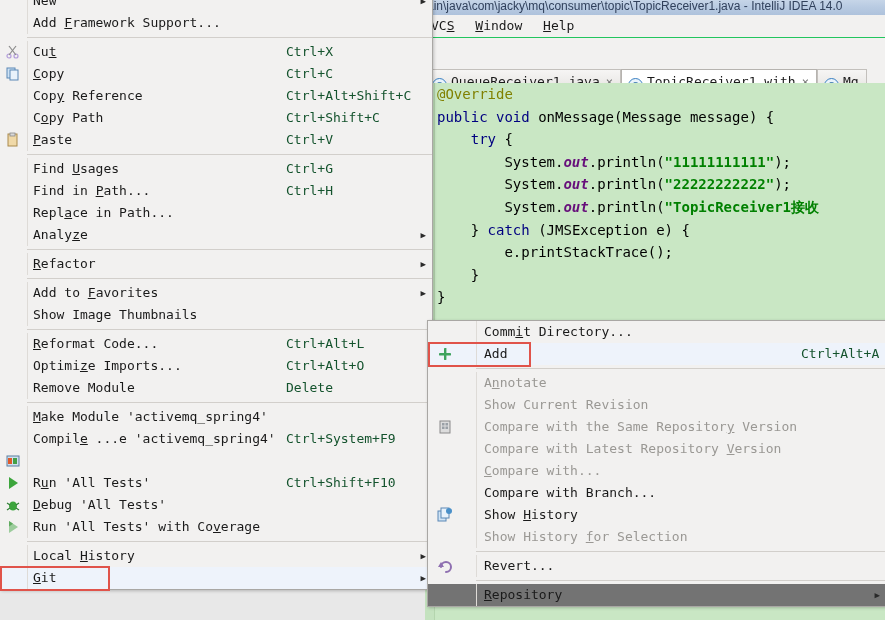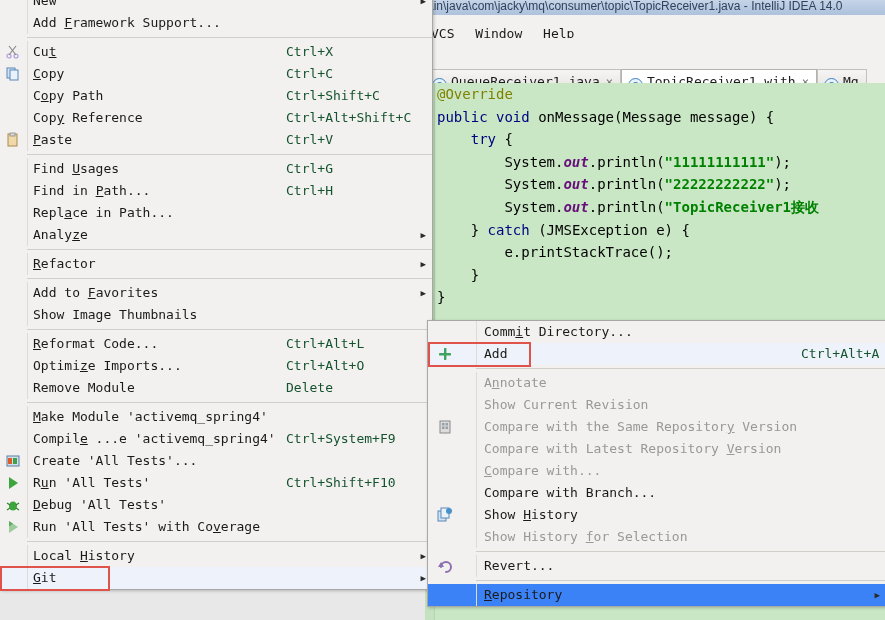--- a/index.html
+++ b/index.html
@@ -22,21 +22,20 @@
   }
   #title-bar .ttl{
     position:absolute;left:2px;top:-1px;white-space:nowrap;
     font-size:12px;color:#31415c;
     font-family:"Liberation Sans",sans-serif;
   }
   #menu-bar{
     position:absolute;left:0;top:15px;width:460px;height:22px;
     background:#f2f1f0;border-bottom:1px solid #22c55e;
     white-space:nowrap;
-    margin-top:8px;
   }
   #menu-bar .mi{
     display:inline-block;padding:3px 7px 2px 6px;font-size:13px;color:#1a1a1a;
   }
   #menu-bar .mi u{text-decoration:underline;}
   #toolbar-strip{
     position:absolute;left:0;top:38px;width:460px;height:17px;background:#f2f1f0;
     border-bottom:1px solid #e0dedb;
   }
   #tab-bar{
@@ -116,21 +115,21 @@
     position:absolute;left:427px;top:320px;width:458px;
     background:#f2f1f0;border:1px solid #a9a7a4;
     box-shadow:1px 1px 3px rgba(0,0,0,0.22);
   }
   #git-submenu .row .lbl{left:56px;}
   #git-submenu .row .acc{left:373px;}
   #git-submenu .row .ic{left:8px;}
   #git-submenu .row .gutter-line{left:48px;}
   #git-submenu .sep{margin-left:48px;}
   .dim{color:#9a9894 !important;}
-  #repo-row{background:#3b82f6;}
+  #repo-row{background:#737373;}
 </style>
 </head>
 <body>
 
 <div id="ide-window">
 
   <div id="title-bar">
     <span class="ttl">ain\java\com\jacky\mq\consumer\topic\TopicReceiver1.java - IntelliJ IDEA 14.0</span>
   </div>
 
@@ -187,28 +186,28 @@
       <span class="ic"><svg width="16" height="16" viewBox="0 0 16 16">
           <rect x="2" y="2" width="8" height="10" fill="#cfe3f5" stroke="#5b88b5" stroke-width="1"></rect>
           <rect x="5" y="4" width="8" height="10" fill="#e8f2fb" stroke="#5b88b5" stroke-width="1"></rect>
         </svg></span>
       <span class="lbl"><u>C</u>opy</span>
       <span class="acc">Ctrl+C</span>
     </div>
     <div class="row">
       <div class="gutter-line"></div>
       <span class="ic"></span>
+      <span class="lbl">Cop<u>y</u> Reference</span>
+      <span class="acc">Ctrl+Alt+Shift+C</span>
+    </div>
+    <div class="row">
+      <div class="gutter-line"></div>
+      <span class="ic"></span>
       <span class="lbl">C<u>o</u>py Path</span>
       <span class="acc">Ctrl+Shift+C</span>
-    </div>
-    <div class="row">
-      <div class="gutter-line"></div>
-      <span class="ic"></span>
-      <span class="lbl">Cop<u>y</u> Reference</span>
-      <span class="acc">Ctrl+Alt+Shift+C</span>
     </div>
     <div class="row">
       <div class="gutter-line"></div>
       <span class="ic"><svg width="16" height="16" viewBox="0 0 16 16">
           <rect x="3" y="2" width="9" height="12" fill="#f0d9a8" stroke="#a98a4d" stroke-width="1"></rect>
           <rect x="5" y="1" width="5" height="3" fill="#d9d9d9" stroke="#8a8a8a" stroke-width="0.8"></rect>
         </svg></span>
       <span class="lbl"><u>P</u>aste</span>
       <span class="acc">Ctrl+V</span>
     </div>
@@ -286,21 +285,20 @@
       <span class="lbl">Compil<u>e</u> ...e 'activemq_spring4'</span>
       <span class="acc">Ctrl+System+F9</span>
     </div>
     <div class="row">
       <div class="gutter-line"></div>
       <span class="ic"><svg width="16" height="16" viewBox="0 0 16 16">
           <rect x="2" y="3" width="12" height="10" fill="#cfe0ef" stroke="#5b7fa0" stroke-width="1"></rect>
           <rect x="3" y="5" width="4" height="6" fill="#e05a2b"></rect>
           <rect x="8" y="5" width="4" height="6" fill="#43a047"></rect>
         </svg></span>
-      <span class="lbl">Create 'All Tests'...</span>
     </div>
     <div class="row">
       <div class="gutter-line"></div>
       <span class="ic"><svg width="16" height="16" viewBox="0 0 16 16">
           <polygon points="4,2 13,8 4,14" fill="#3ca53c"></polygon>
         </svg></span>
       <span class="lbl">R<u>u</u>n 'All Tests'</span>
       <span class="acc">Ctrl+Shift+F10</span>
     </div>
     <div class="row">

